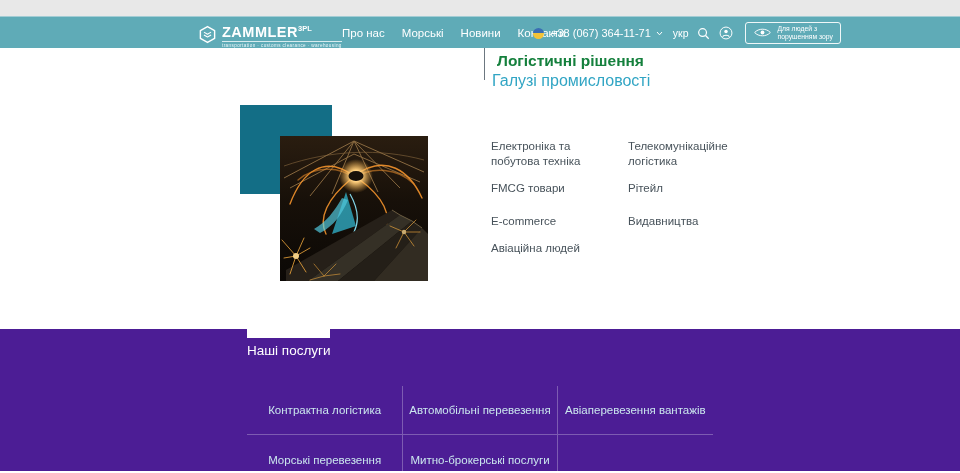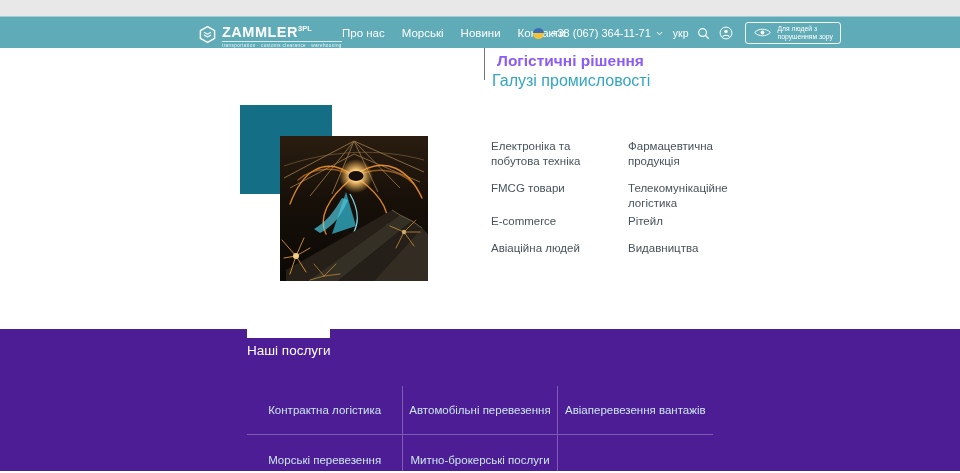--- a/index.html
+++ b/index.html
@@ -40,21 +40,21 @@
     border:1px solid rgba(255,255,255,.9); border-radius:3px; background:transparent;
     cursor:pointer; margin-left:4px;
   }
   .a11y-text { display:flex; flex-direction:column; align-items:flex-start; }
   .a11y-text span { color:#ffffff; font-size:6.8px; line-height:8px; white-space:nowrap; }
 
   
   .teal-square { position:absolute; left:240px; top:89px; width:92px; height:89px; background:#136e86; }
   .photo { position:absolute; left:280px; top:120px; width:148px; height:145px; }
   .title-vline { position:absolute; left:484px; top:32px; width:1px; height:32px; background:#6c7780; }
-  .page-title { position:absolute; left:497px; top:36px; font-size:15.5px; font-weight:700; color:#8b5cf6; }
+  .page-title { position:absolute; left:497px; top:36px; font-size:15.5px; font-weight:700; color:#15803d; }
   .page-sublink { position:absolute; left:492px; top:56px; font-size:16px; color:#31a5c4; text-decoration:none; }
   .industries {
     position:absolute; left:491px; top:123px;
     display:grid; grid-template-columns:137px 137px;
     grid-template-rows:42px 33px 27px 26px auto;
     grid-auto-flow:column; column-gap:0;
   }
   .industries .colA { grid-column:1; }
   .industries .colB { grid-column:2; }
   .ind-item { font-size:11.5px; line-height:14.5px; color:#47525a; text-decoration:none; white-space:nowrap; align-self:start; cursor:pointer; }
@@ -211,21 +211,20 @@
 
     <div class="title-vline"></div>
     <h1 class="page-title">Логістичні рішення</h1>
     <a href="#" class="page-sublink">Галузі промисловості</a>
 
     <div class="industries">
       <a href="#" class="ind-item wrap colA">Електроніка та побутова техніка</a>
       <a href="#" class="ind-item colA">FMCG товари</a>
       <a href="#" class="ind-item colA">E-commerce</a>
       <a href="#" class="ind-item colA">Авіаційна людей</a>
-      <a href="#" class="ind-item wrap colB">Фармацевтична продукція</a>
       <a href="#" class="ind-item wrap colB">Телекомунікаційне логістика</a>
       <a href="#" class="ind-item colB">Рітейл</a>
       <a href="#" class="ind-item colB">Видавництва</a>
     </div>
   </main>
 
   <section class="services-band">
     <div class="band-notch"></div>
     <h2 class="services-title">Наші послуги</h2>
 

